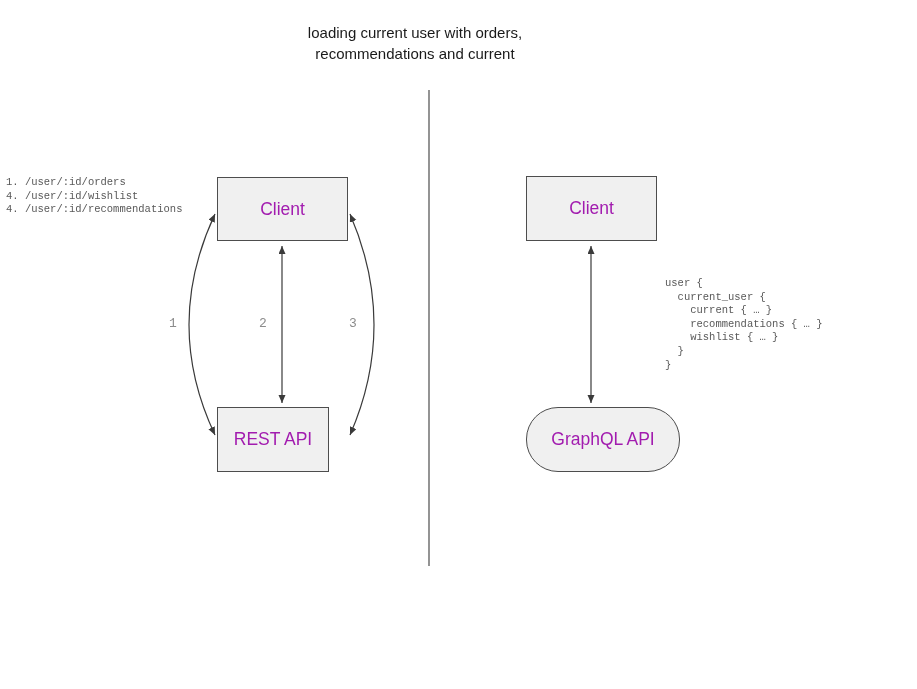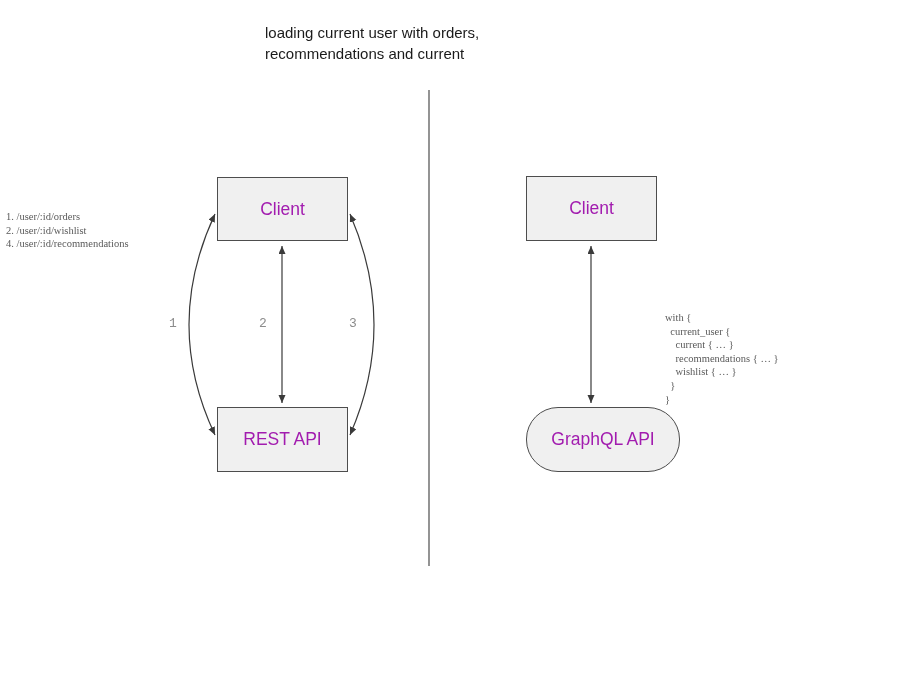--- a/index.html
+++ b/index.html
@@ -15,46 +15,46 @@
     position: absolute;
     left: 0; top: 0;
     width: 917px; height: 689px;
     pointer-events: none;
   }
   .title {
     position: absolute;
     left: 265px;
     top: 22px;
     width: 300px;
+    text-align: center;
     font-size: 15px;
     line-height: 21px;
     color: #1a1a1a;
   }
   .node-box {
     position: absolute;
     background: #f0f0f0;
     border: 1px solid #4d4d4d;
     display: flex;
     align-items: center;
     justify-content: center;
     font-size: 17.5px;
     color: #a21caf;
     box-sizing: border-box;
   }
   #client-left  { left: 217px; top: 177px; width: 131px; height: 64px; }
-  #rest-api     { left: 217px; top: 407px; width: 131px; height: 65px; }
+  #rest-api     { left: 217px; top: 407px; width: 112px; height: 65px; }
   #client-right { left: 526px; top: 176px; width: 131px; height: 65px; }
   #graphql-api  { left: 526px; top: 407px; width: 154px; height: 65px; border-radius: 32px; }
   .mono-block {
     position: absolute;
-    font-family: Liberation Serif, serif;
+    font-family: Liberation Mono, monospace;
     font-size: 10.5px;
     line-height: 13.6px;
     color: #595959;
-    margin-top: 34px;
   }
   .mono-block div { white-space: pre; }
   #endpoints-list { left: 6px; top: 176px; }
   #graphql-query  { left: 665px; top: 277px; }
   .arrow-num {
     position: absolute;
     width: 16px;
     text-align: center;
     font-family: "Liberation Mono", "DejaVu Sans Mono", monospace;
     font-size: 13px;
@@ -87,21 +87,21 @@
     <line x1="591" y1="246" x2="591" y2="403" stroke="#3a3a3a" stroke-width="1.2" marker-start="url(#ah)" marker-end="url(#ah)"></line>
   </svg>
 
   <div class="title">
     <div>loading current user with orders,</div>
     <div>recommendations and current</div>
   </div>
 
   <div id="endpoints-list" class="mono-block">
     <div>1. /user/:id/orders</div>
-    <div>2. /user/:id/wishlist</div>
+    <div>4. /user/:id/wishlist</div>
     <div>4. /user/:id/recommendations</div>
   </div>
 
   <div id="client-left" class="node-box">
     <span>Client</span>
   </div>
 
   <div id="rest-api" class="node-box">
     <span>REST API</span>
   </div>
@@ -112,21 +112,21 @@
 
   <div id="client-right" class="node-box">
     <span>Client</span>
   </div>
 
   <div id="graphql-api" class="node-box">
     <span>GraphQL API</span>
   </div>
 
   <div id="graphql-query" class="mono-block">
-    <div>with {</div>
+    <div>user {</div>
     <div>  current_user {</div>
     <div>    current { … }</div>
     <div>    recommendations { … }</div>
     <div>    wishlist { … }</div>
     <div>  }</div>
     <div>}</div>
   </div>
 
 </div>
 

